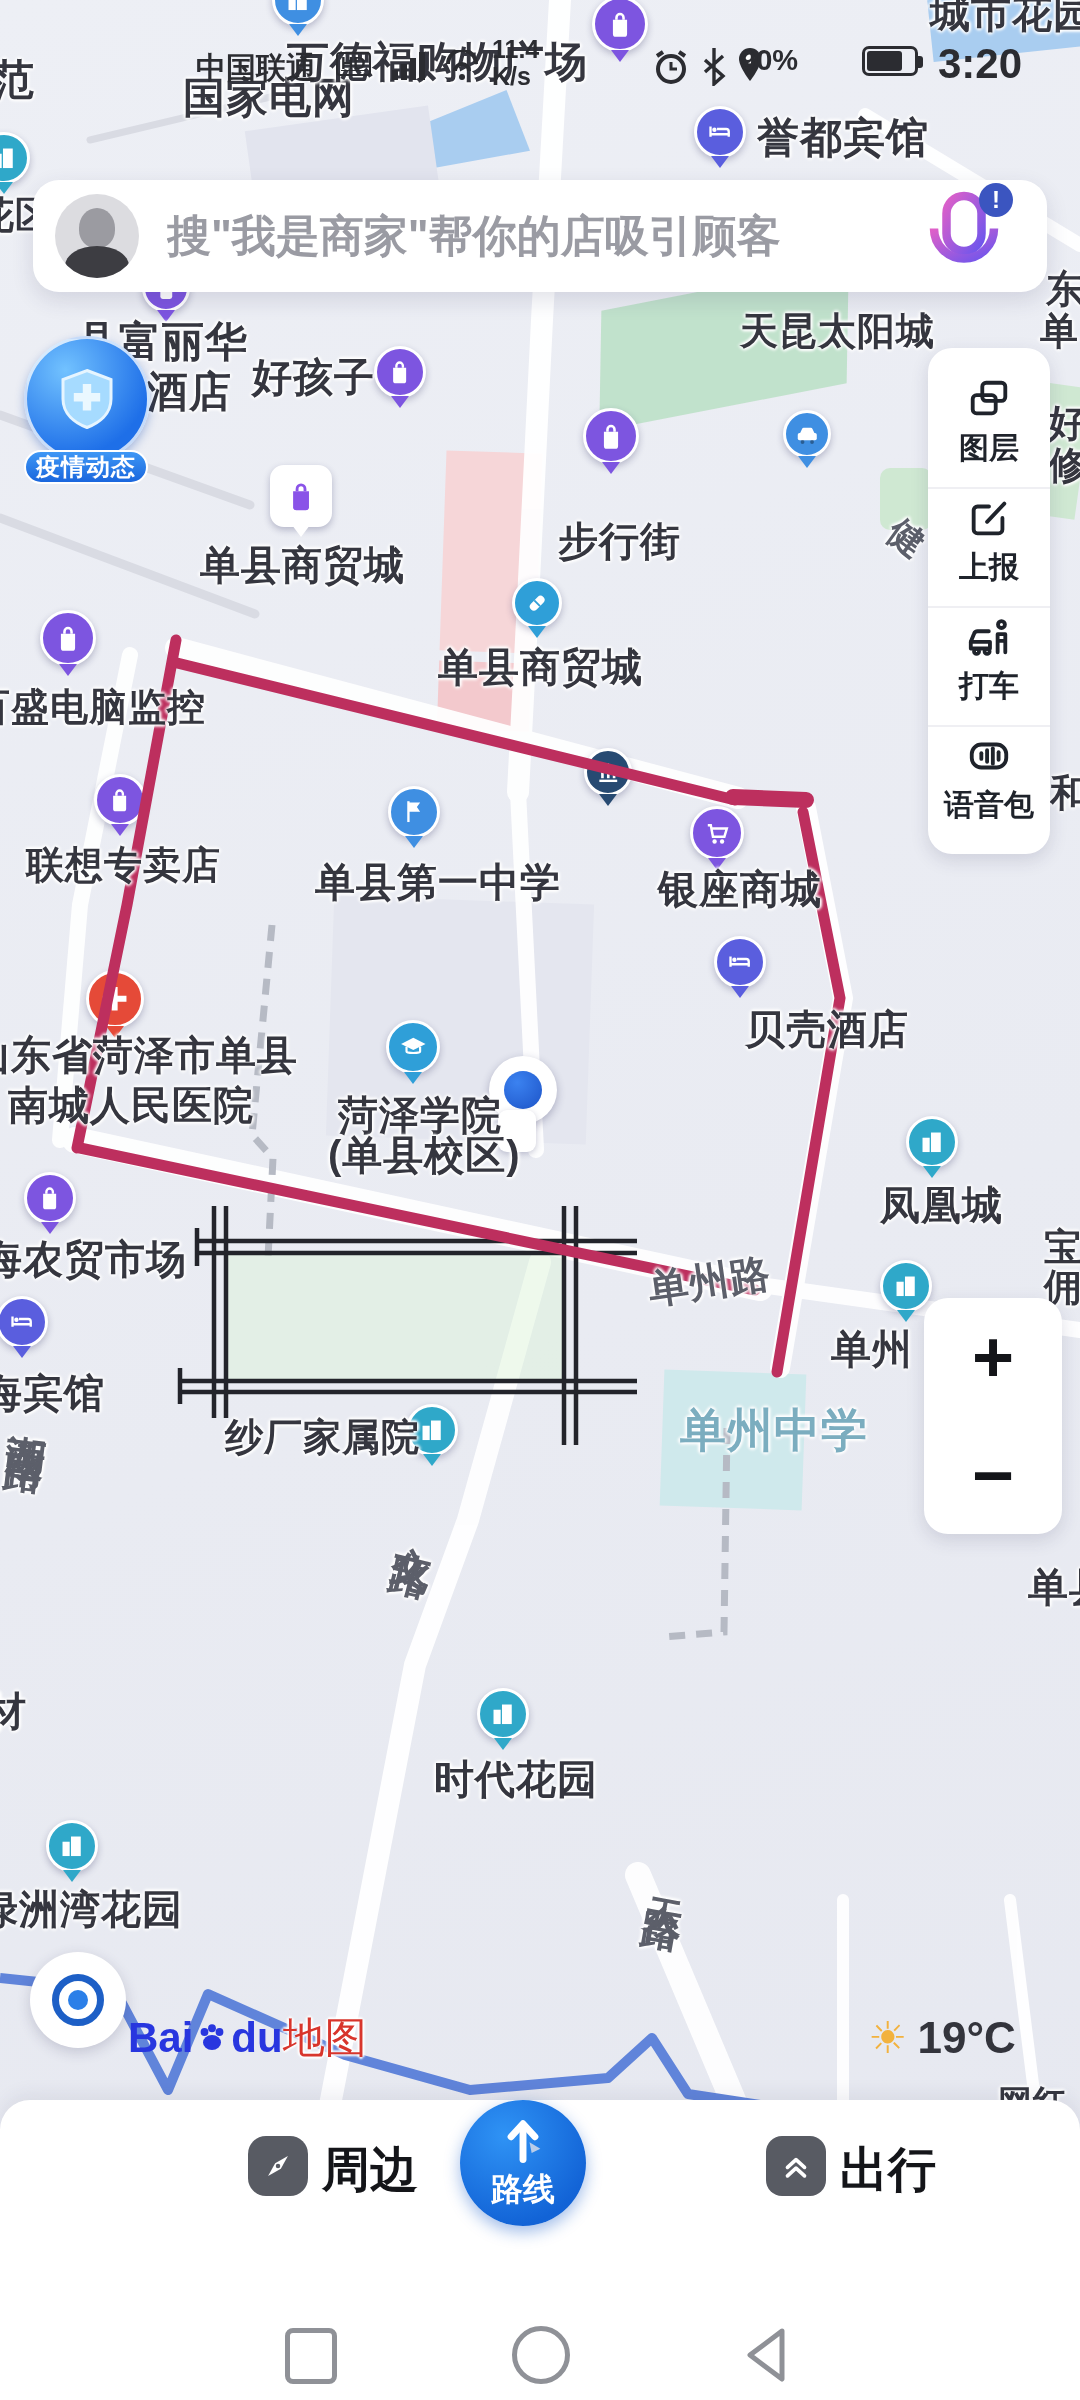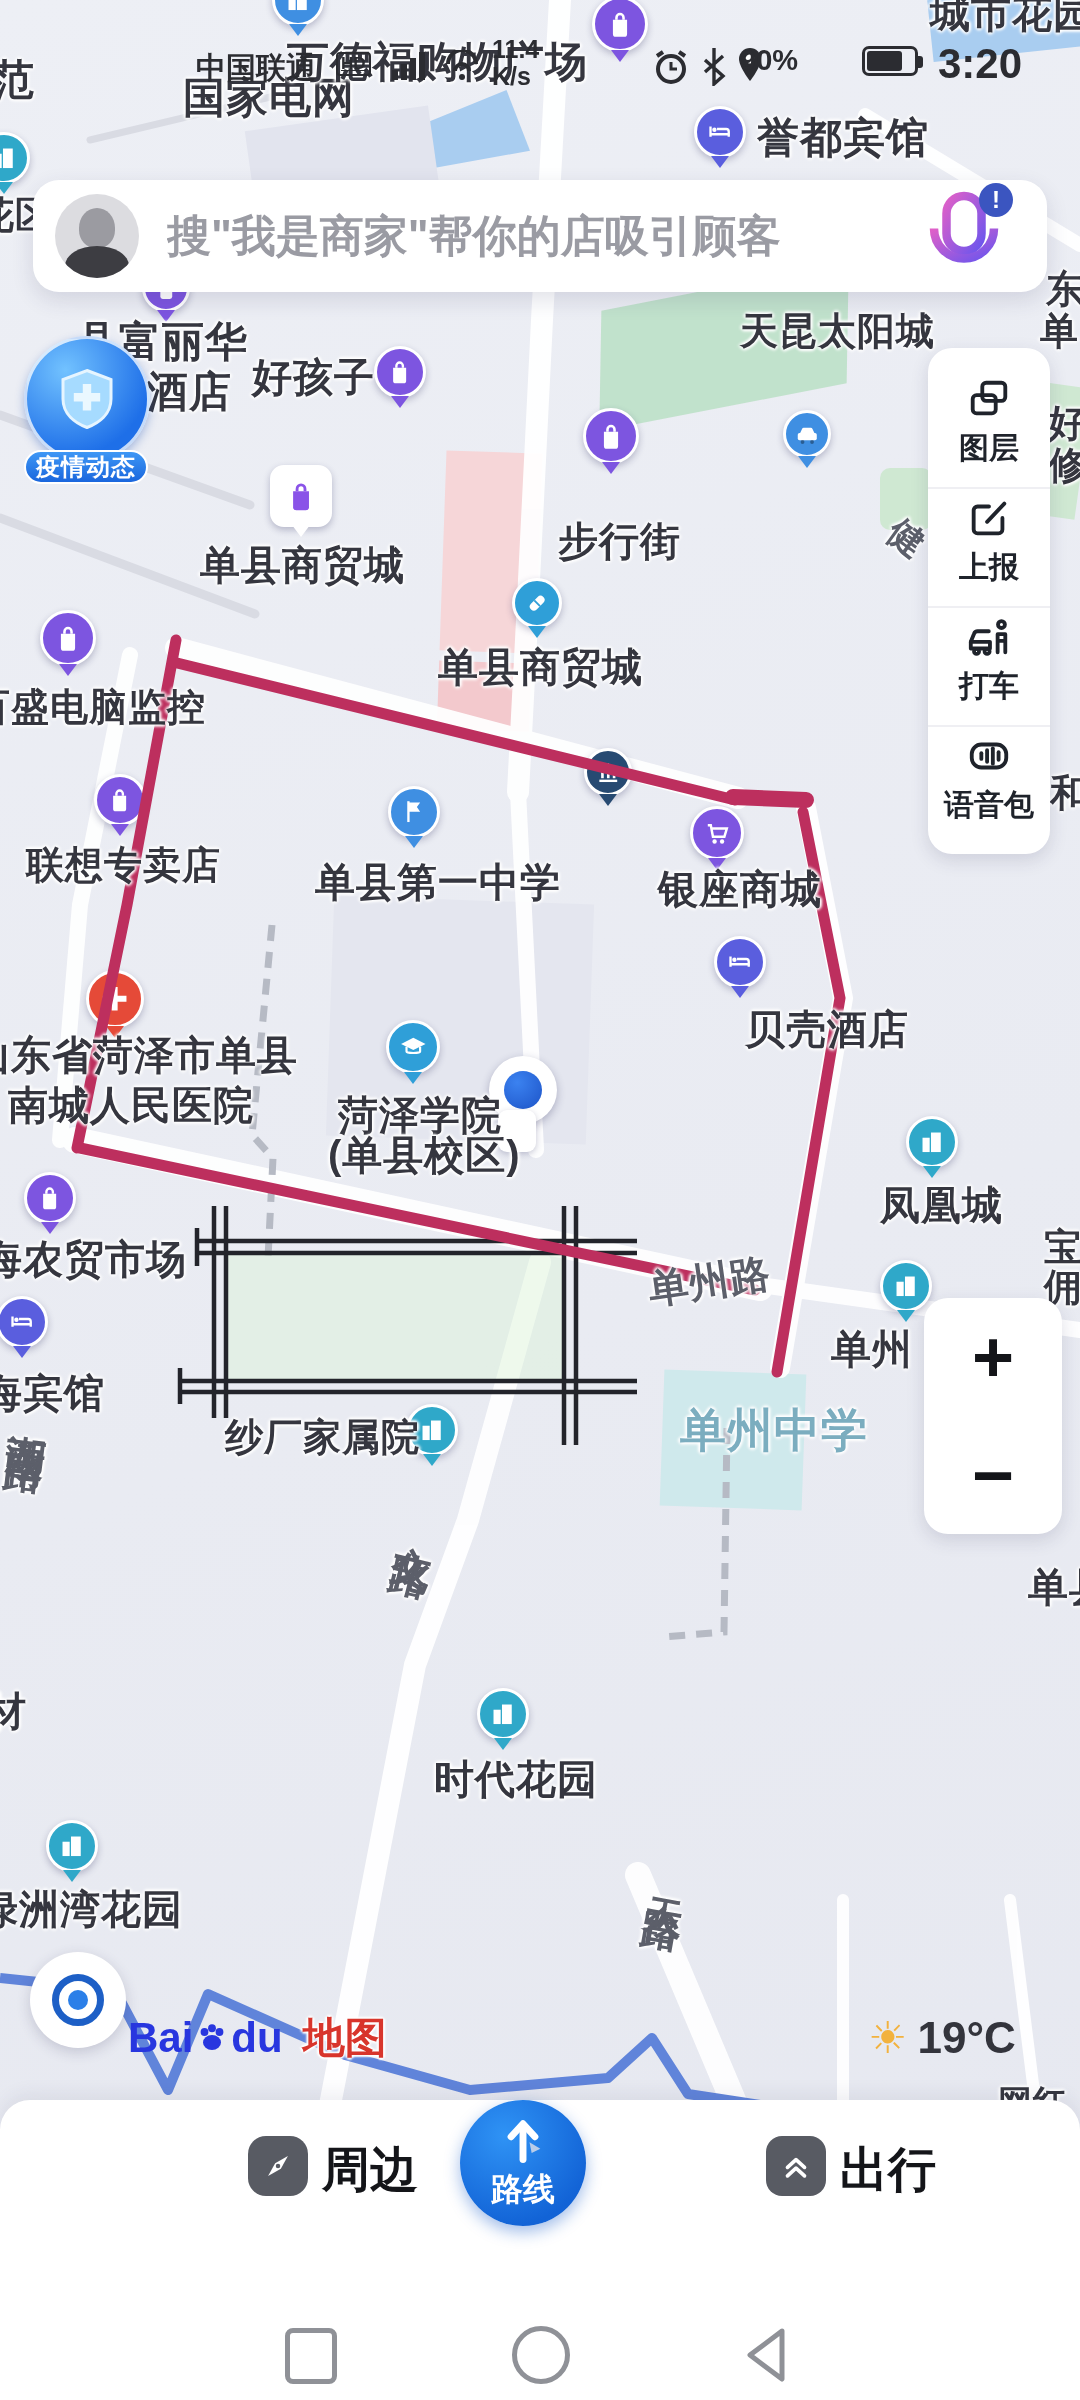--- a/index.html
+++ b/index.html
@@ -93,21 +93,21 @@
 
   
   #locatebtn{position:absolute;left:30px;top:1952px;width:96px;height:96px;border-radius:50%;
     background:#fff;box-shadow:0 4px 14px rgba(50,50,90,.2);z-index:11;
     display:flex;align-items:center;justify-content:center;}
   #locate-ring{width:52px;height:52px;border:7px solid #1d5fc6;border-radius:50%;
     display:flex;align-items:center;justify-content:center;}
   #locate-dot{width:20px;height:20px;border-radius:50%;background:#2b7fe8;}
   #baidulogo{position:absolute;left:128px;top:2010px;z-index:10;display:flex;align-items:center;font-weight:800;}
   #baidulogo .bd{color:#2836df;font-size:42px;}
-  #baidulogo .mp{color:#d8352c;font-size:42px;font-weight:700;margin-left:20px;
+  #baidulogo .mp{color:#d8352c;font-size:42px;font-weight:400;margin-left:0;
     text-shadow:-2px 0 2px #fff,2px 0 2px #fff,0 -2px 2px #fff,0 2px 2px #fff;}
   #weather{position:absolute;left:868px;top:2012px;z-index:10;display:flex;align-items:center;gap:10px;}
   #weather .sun{font-size:44px;color:#f2b23e;}
   #weather .tmp{font-size:44px;font-weight:700;color:#33343c;}
 
   
   #sheet{position:absolute;left:0;top:2100px;width:1080px;height:300px;z-index:13;background:#fff;
     border-radius:30px 30px 0 0;box-shadow:0 -6px 18px rgba(50,50,90,.08);}
   .bb-label{position:absolute;font-size:48px;font-weight:800;color:#141519;}
   .bb-icon{position:absolute;width:60px;height:60px;background:#585b63;display:flex;align-items:center;justify-content:center;}

